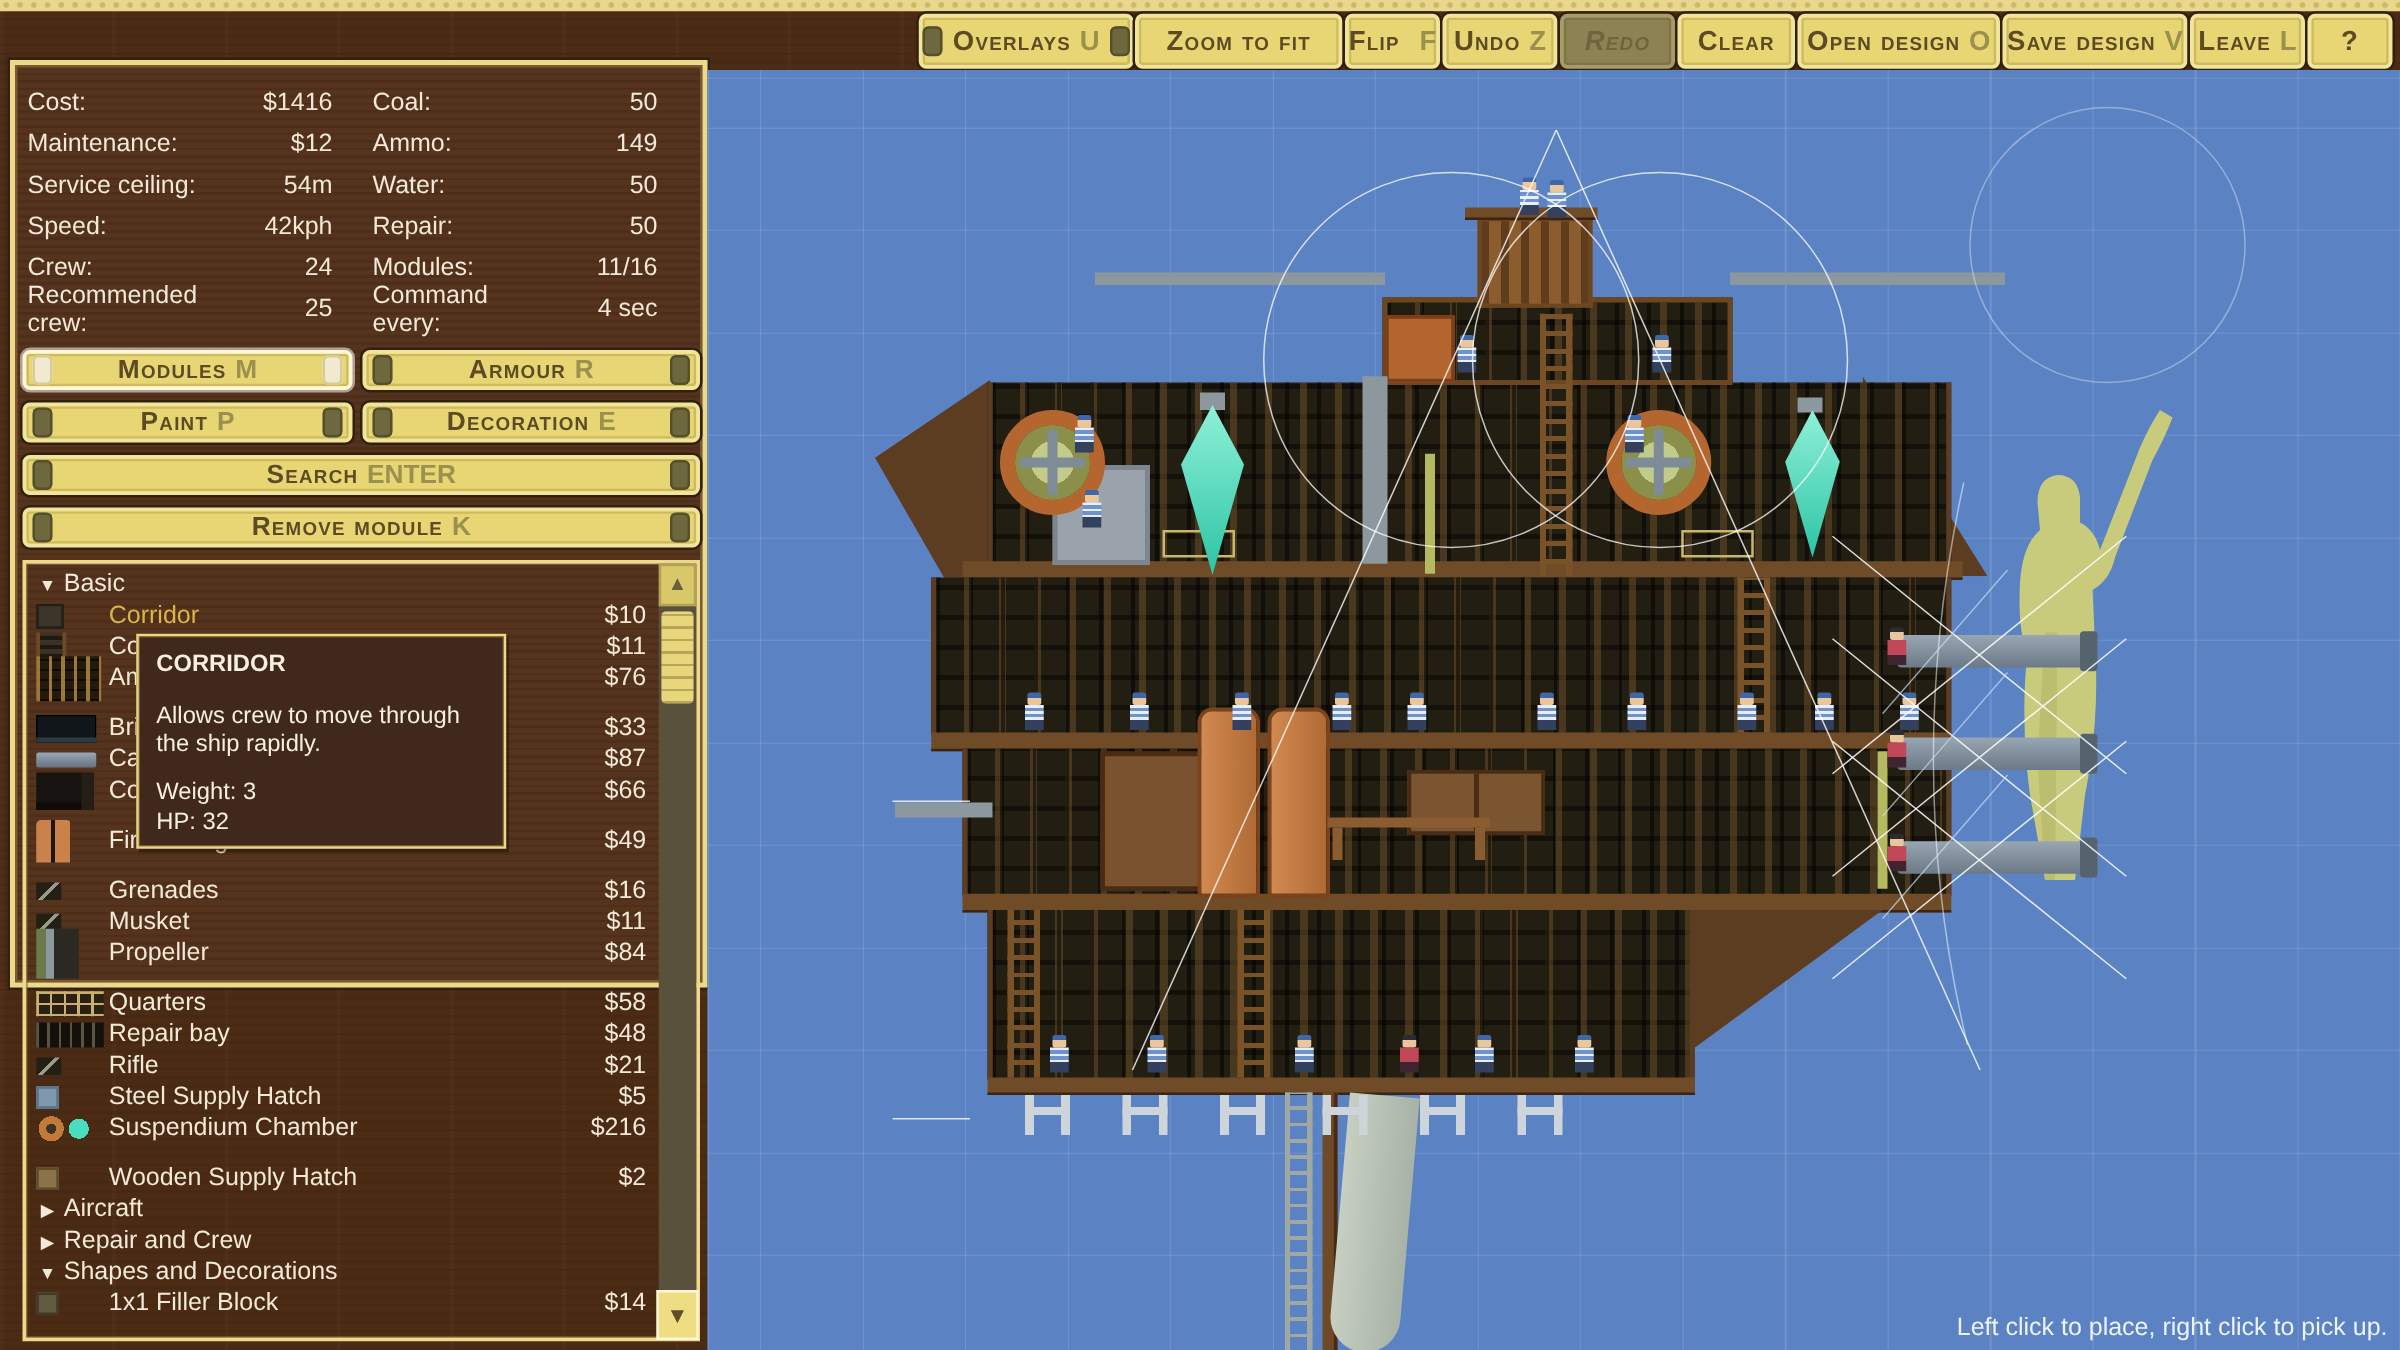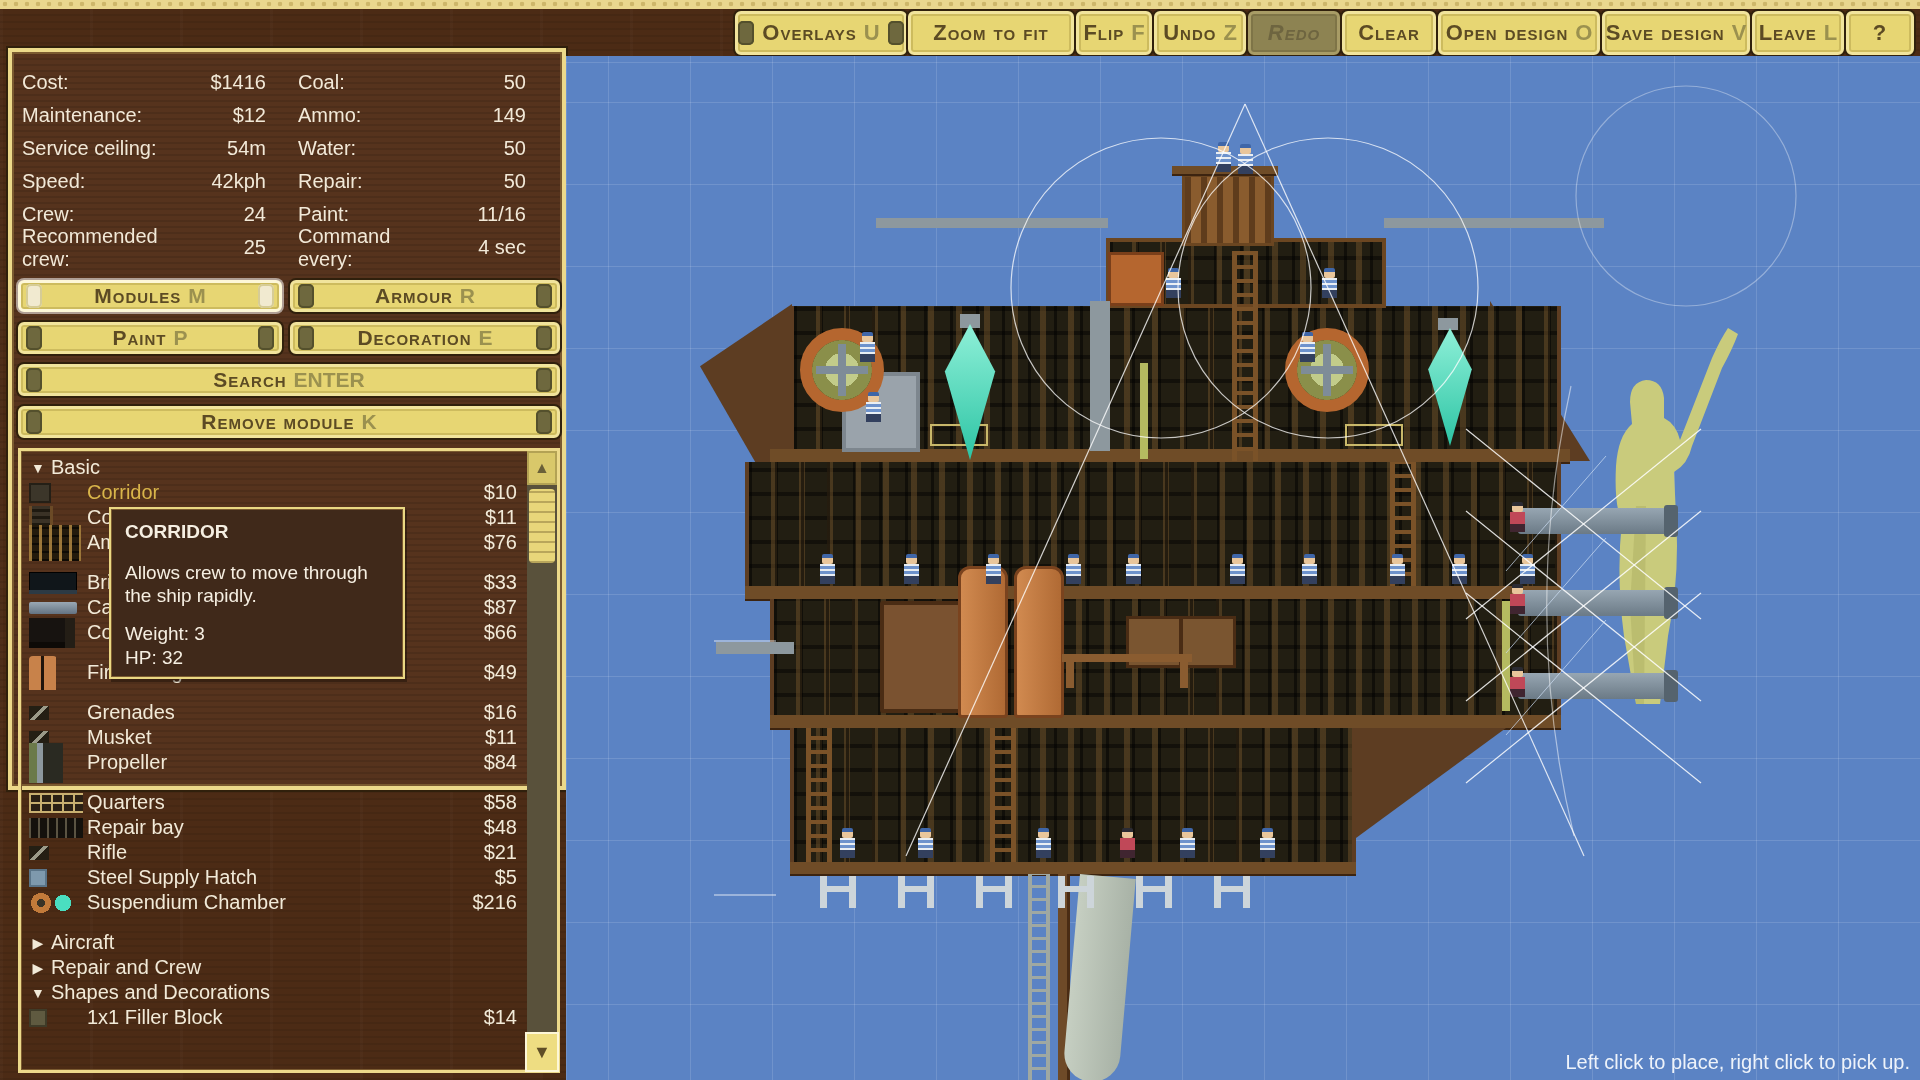--- a/index.html
+++ b/index.html
@@ -135,21 +135,21 @@
 <div class="topbar">
   <div class="tb-btn" style="left:735px;width:166px;">
     <span class="knob"></span>
     <span class="lab">Overlays</span>
     <span class="key">U</span>
     <span class="knob"></span>
   </div>
   <div class="tb-btn" style="left:908px;width:160px;">
     <span class="lab">Zoom to fit</span>
   </div>
-  <div class="tb-btn" style="left:1076px;width:70px;">
+  <div class="tb-btn" style="left:1076px;width:70px;justify-content:space-between;">
     <span class="lab">Flip</span>
     <span class="key">F</span>
   </div>
   <div class="tb-btn" style="left:1154px;width:86px;">
     <span class="lab">Undo</span>
     <span class="key">Z</span>
   </div>
   <div class="tb-btn disabled" style="left:1248px;width:86px;font-style:italic;">
     <span class="lab">Redo</span>
   </div>
@@ -196,21 +196,21 @@
     </div>
     <div class="stat-row">
       <span class="l1">Speed:</span>
         <span class="v1">42kph</span>
       <span class="l2">Repair:</span>
         <span class="v2">50</span>
     </div>
     <div class="stat-row">
       <span class="l1">Crew:</span>
         <span class="v1">24</span>
-      <span class="l2">Paint:</span>
+      <span class="l2">Modules:</span>
         <span class="v2">11/16</span>
     </div>
     <div class="stat-row">
       <span class="l1">Recommended crew:</span>
         <span class="v1">25</span>
       <span class="l2">Command every:</span>
         <span class="v2">4 sec</span>
     </div>
   </div>
 
@@ -336,20 +336,25 @@
       </div>
       <div class="mrow item">
         <div class="mi ic-steel"></div>
         <span class="iname">Steel Supply Hatch</span>
         <span class="price">$5</span>
       </div>
       <div class="mrow item gap">
         <div class="mi ic-susp"></div>
         <span class="iname">Suspendium Chamber</span>
         <span class="price">$216</span>
+      </div>
+      <div class="mrow item">
+        <div class="mi ic-wood"></div>
+        <span class="iname">Wooden Supply Hatch</span>
+        <span class="price">$2</span>
       </div>
       <div class="mrow cat">
         <span class="arr">▶</span>
         <span class="cname">Aircraft</span>
       </div>
       <div class="mrow cat">
         <span class="arr">▶</span>
         <span class="cname">Repair and Crew</span>
       </div>
       <div class="mrow cat">

